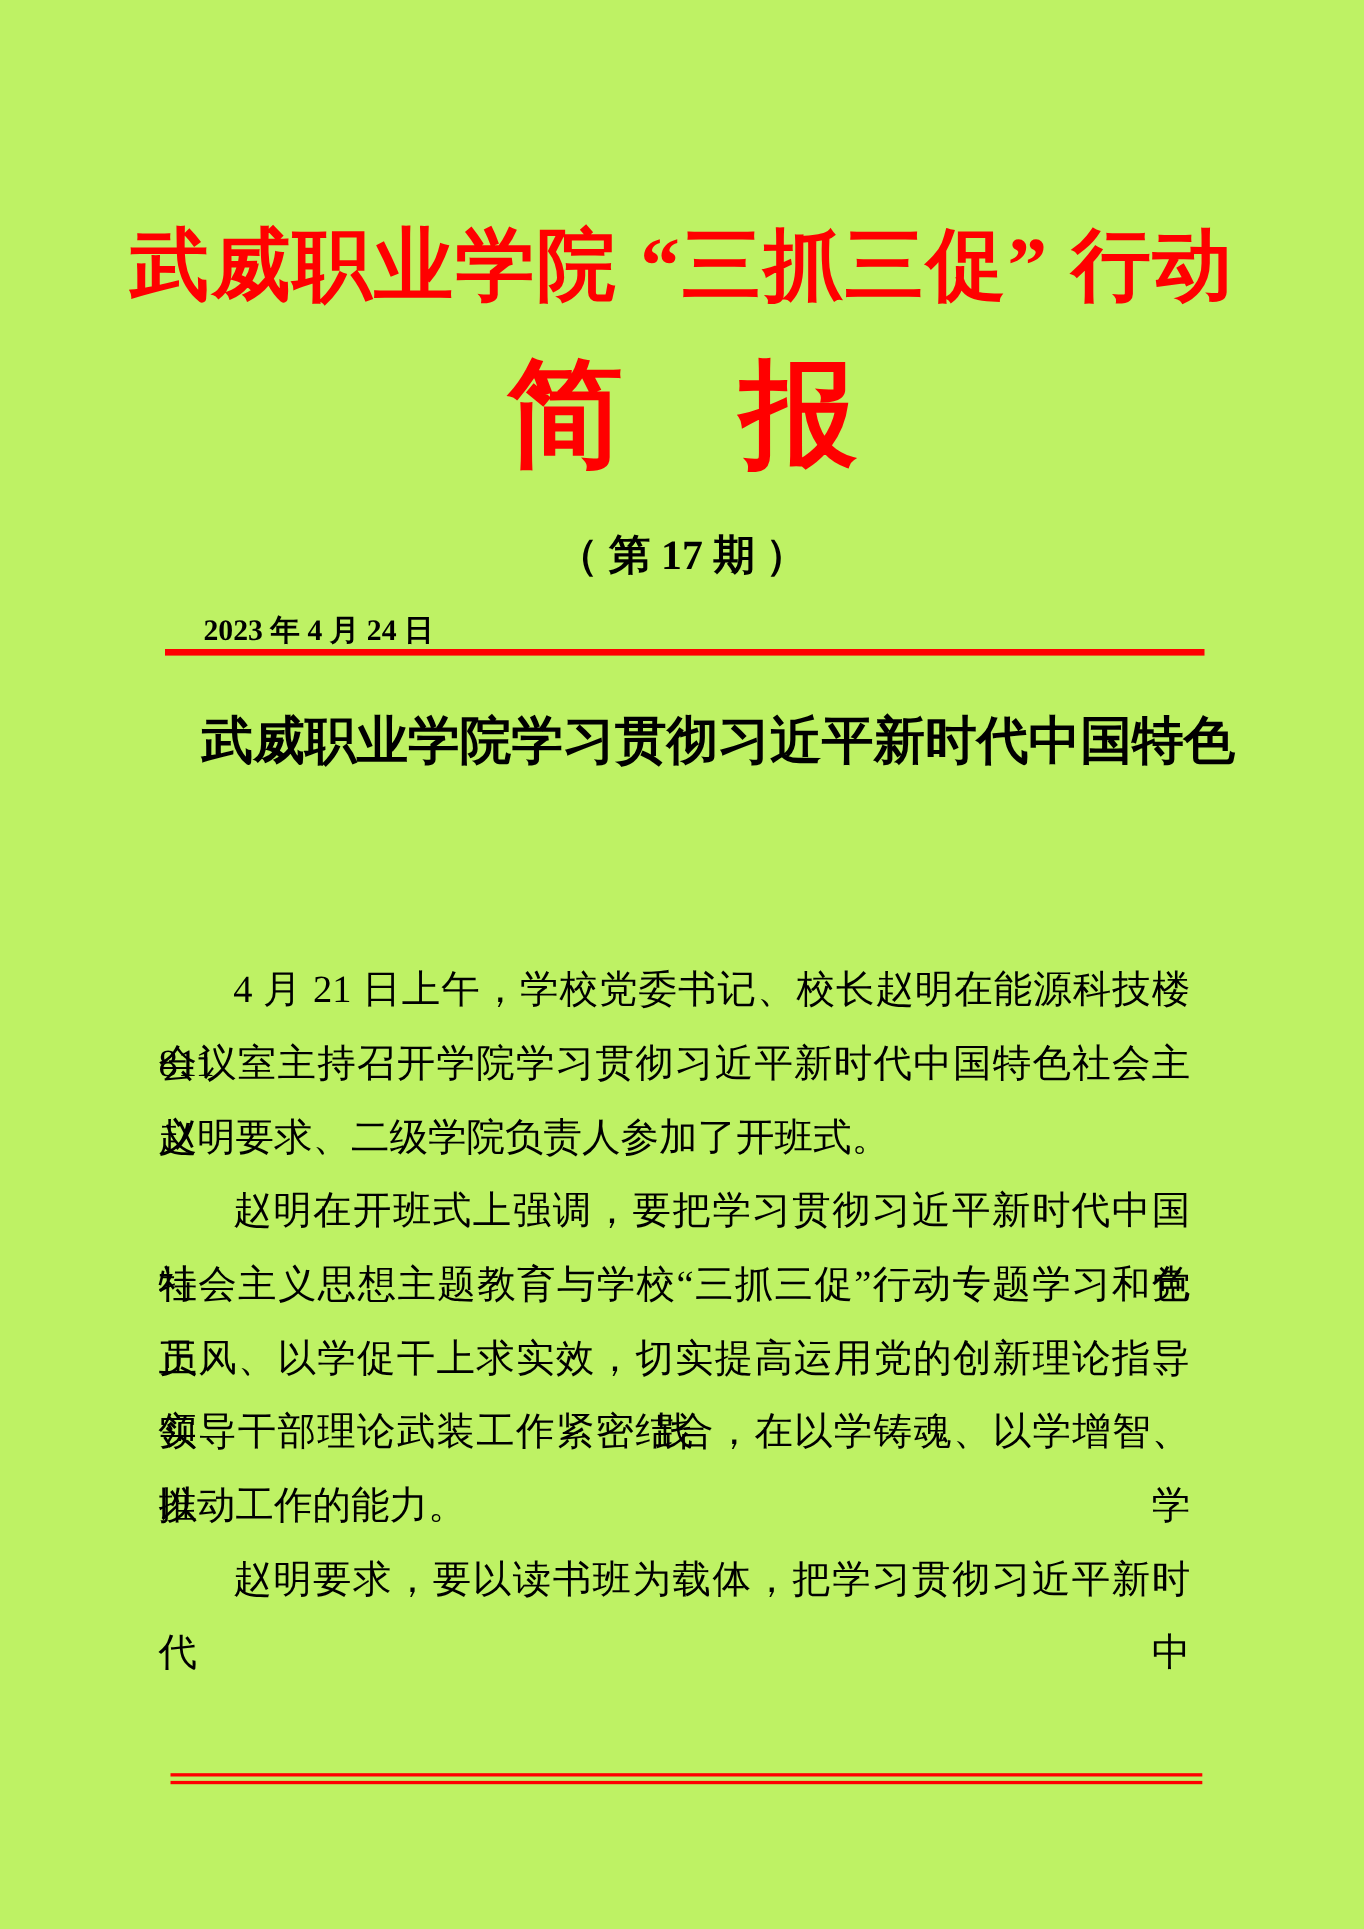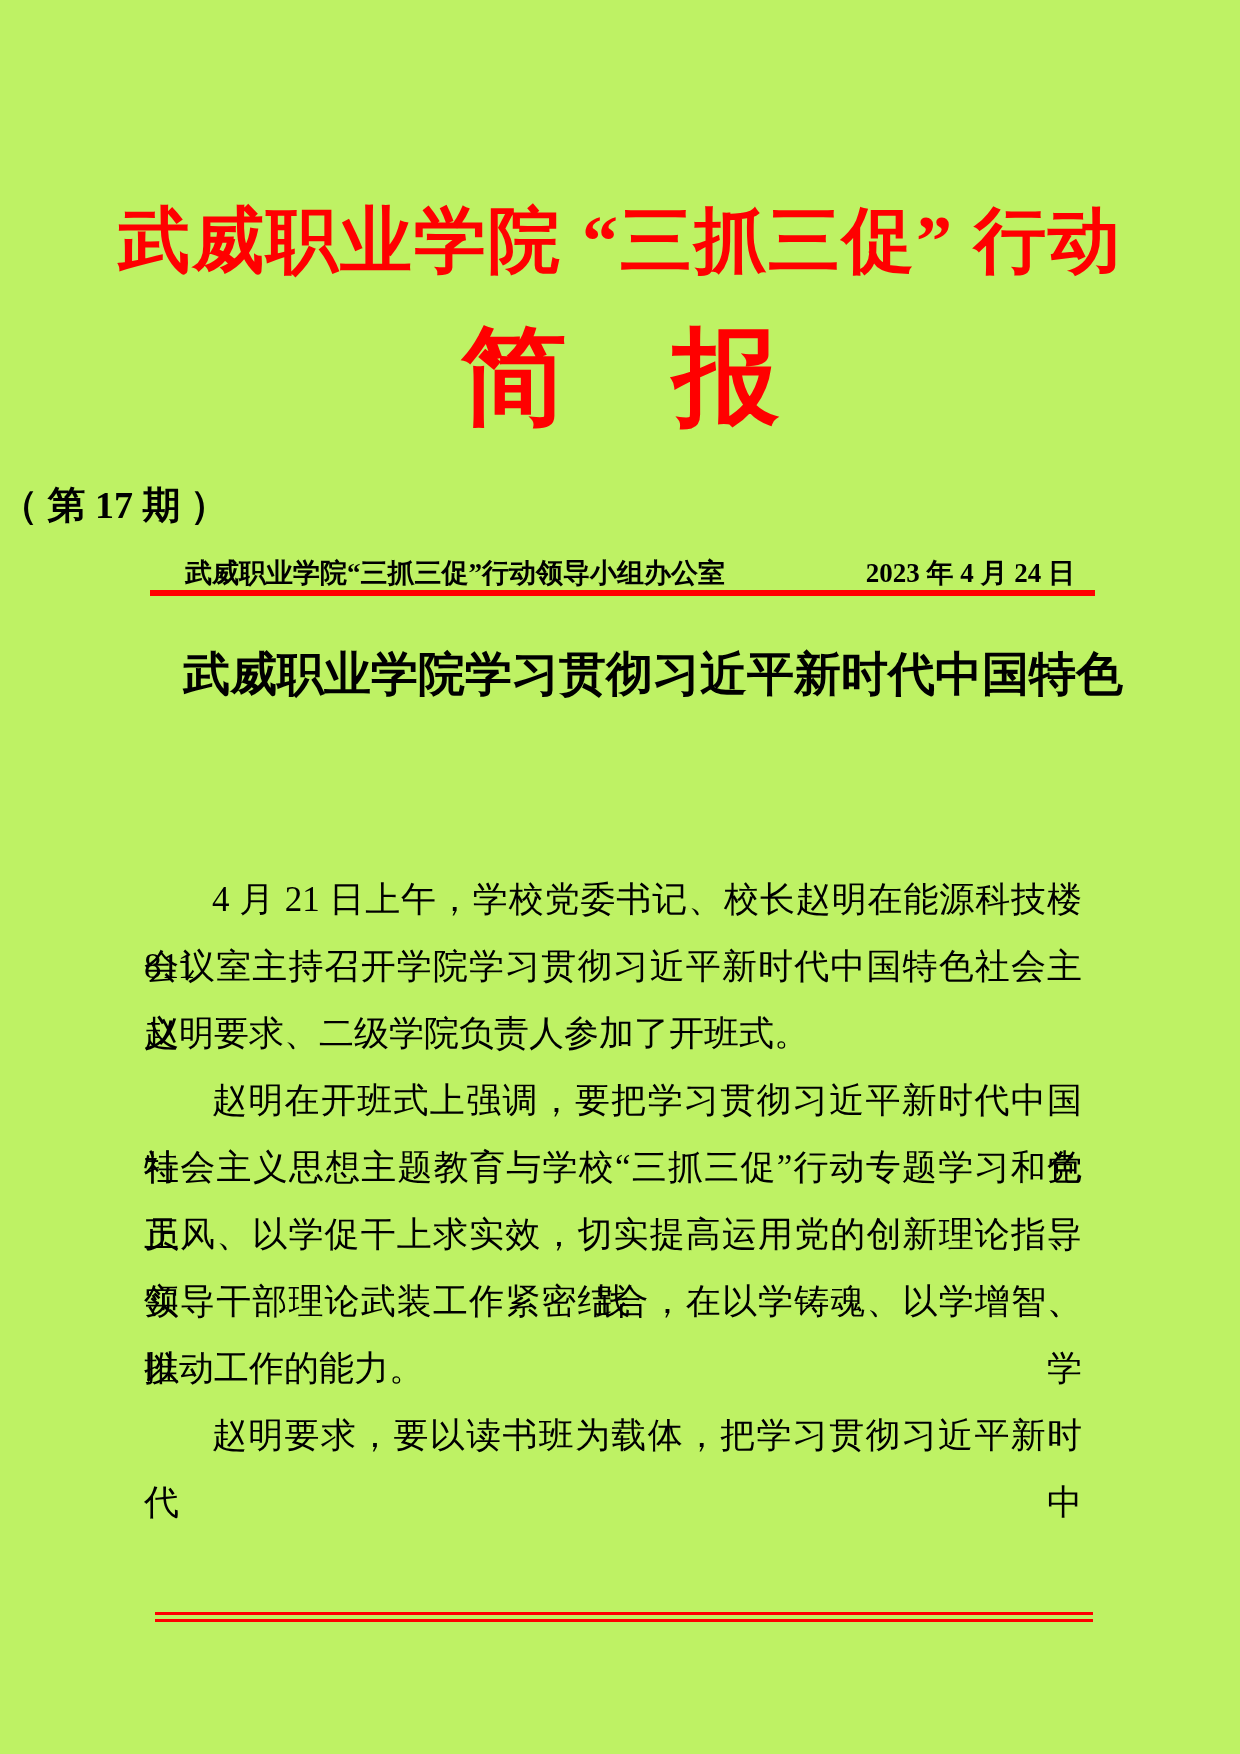--- a/index.html
+++ b/index.html
@@ -39,20 +39,21 @@
     line-height: 120px;
     font-weight: bold;
     color: #ff0000;
     white-space: nowrap;
   }
   .issue-no {
     position: absolute;
     top: 483px;
     left: 0;
     width: 100%;
+    text-align: center;
     font-size: 38px;
     line-height: 44px;
     font-weight: 600;
     color: #000000;
     white-space: nowrap;
   }
   .issuer-row {
     position: absolute;
     top: 556px;
     left: 157px;
@@ -126,21 +127,20 @@
 
 <div class="page">
 
   <div class="org-title">武威职业学院 “三抓三促” 行动</div>
 
   <div class="bulletin-title">简　报</div>
 
   <div class="issue-no">（ 第 17 期 ）</div>
 
   <div class="issuer-row">
-    <span class="issuer">武威职业学院“三抓三促”行动领导小组办公室</span>
     <span class="date">2023 年 4 月 24 日</span>
   </div>
 
   <div class="rule-top"></div>
 
   <div class="headline l1">武威职业学院学习贯彻习近平新时代中国特色</div>
 
 
   <div class="body-text">
     <div class="line indent">4 月 21 日上午，学校党委书记、校长赵明在能源科技楼 811</div>

